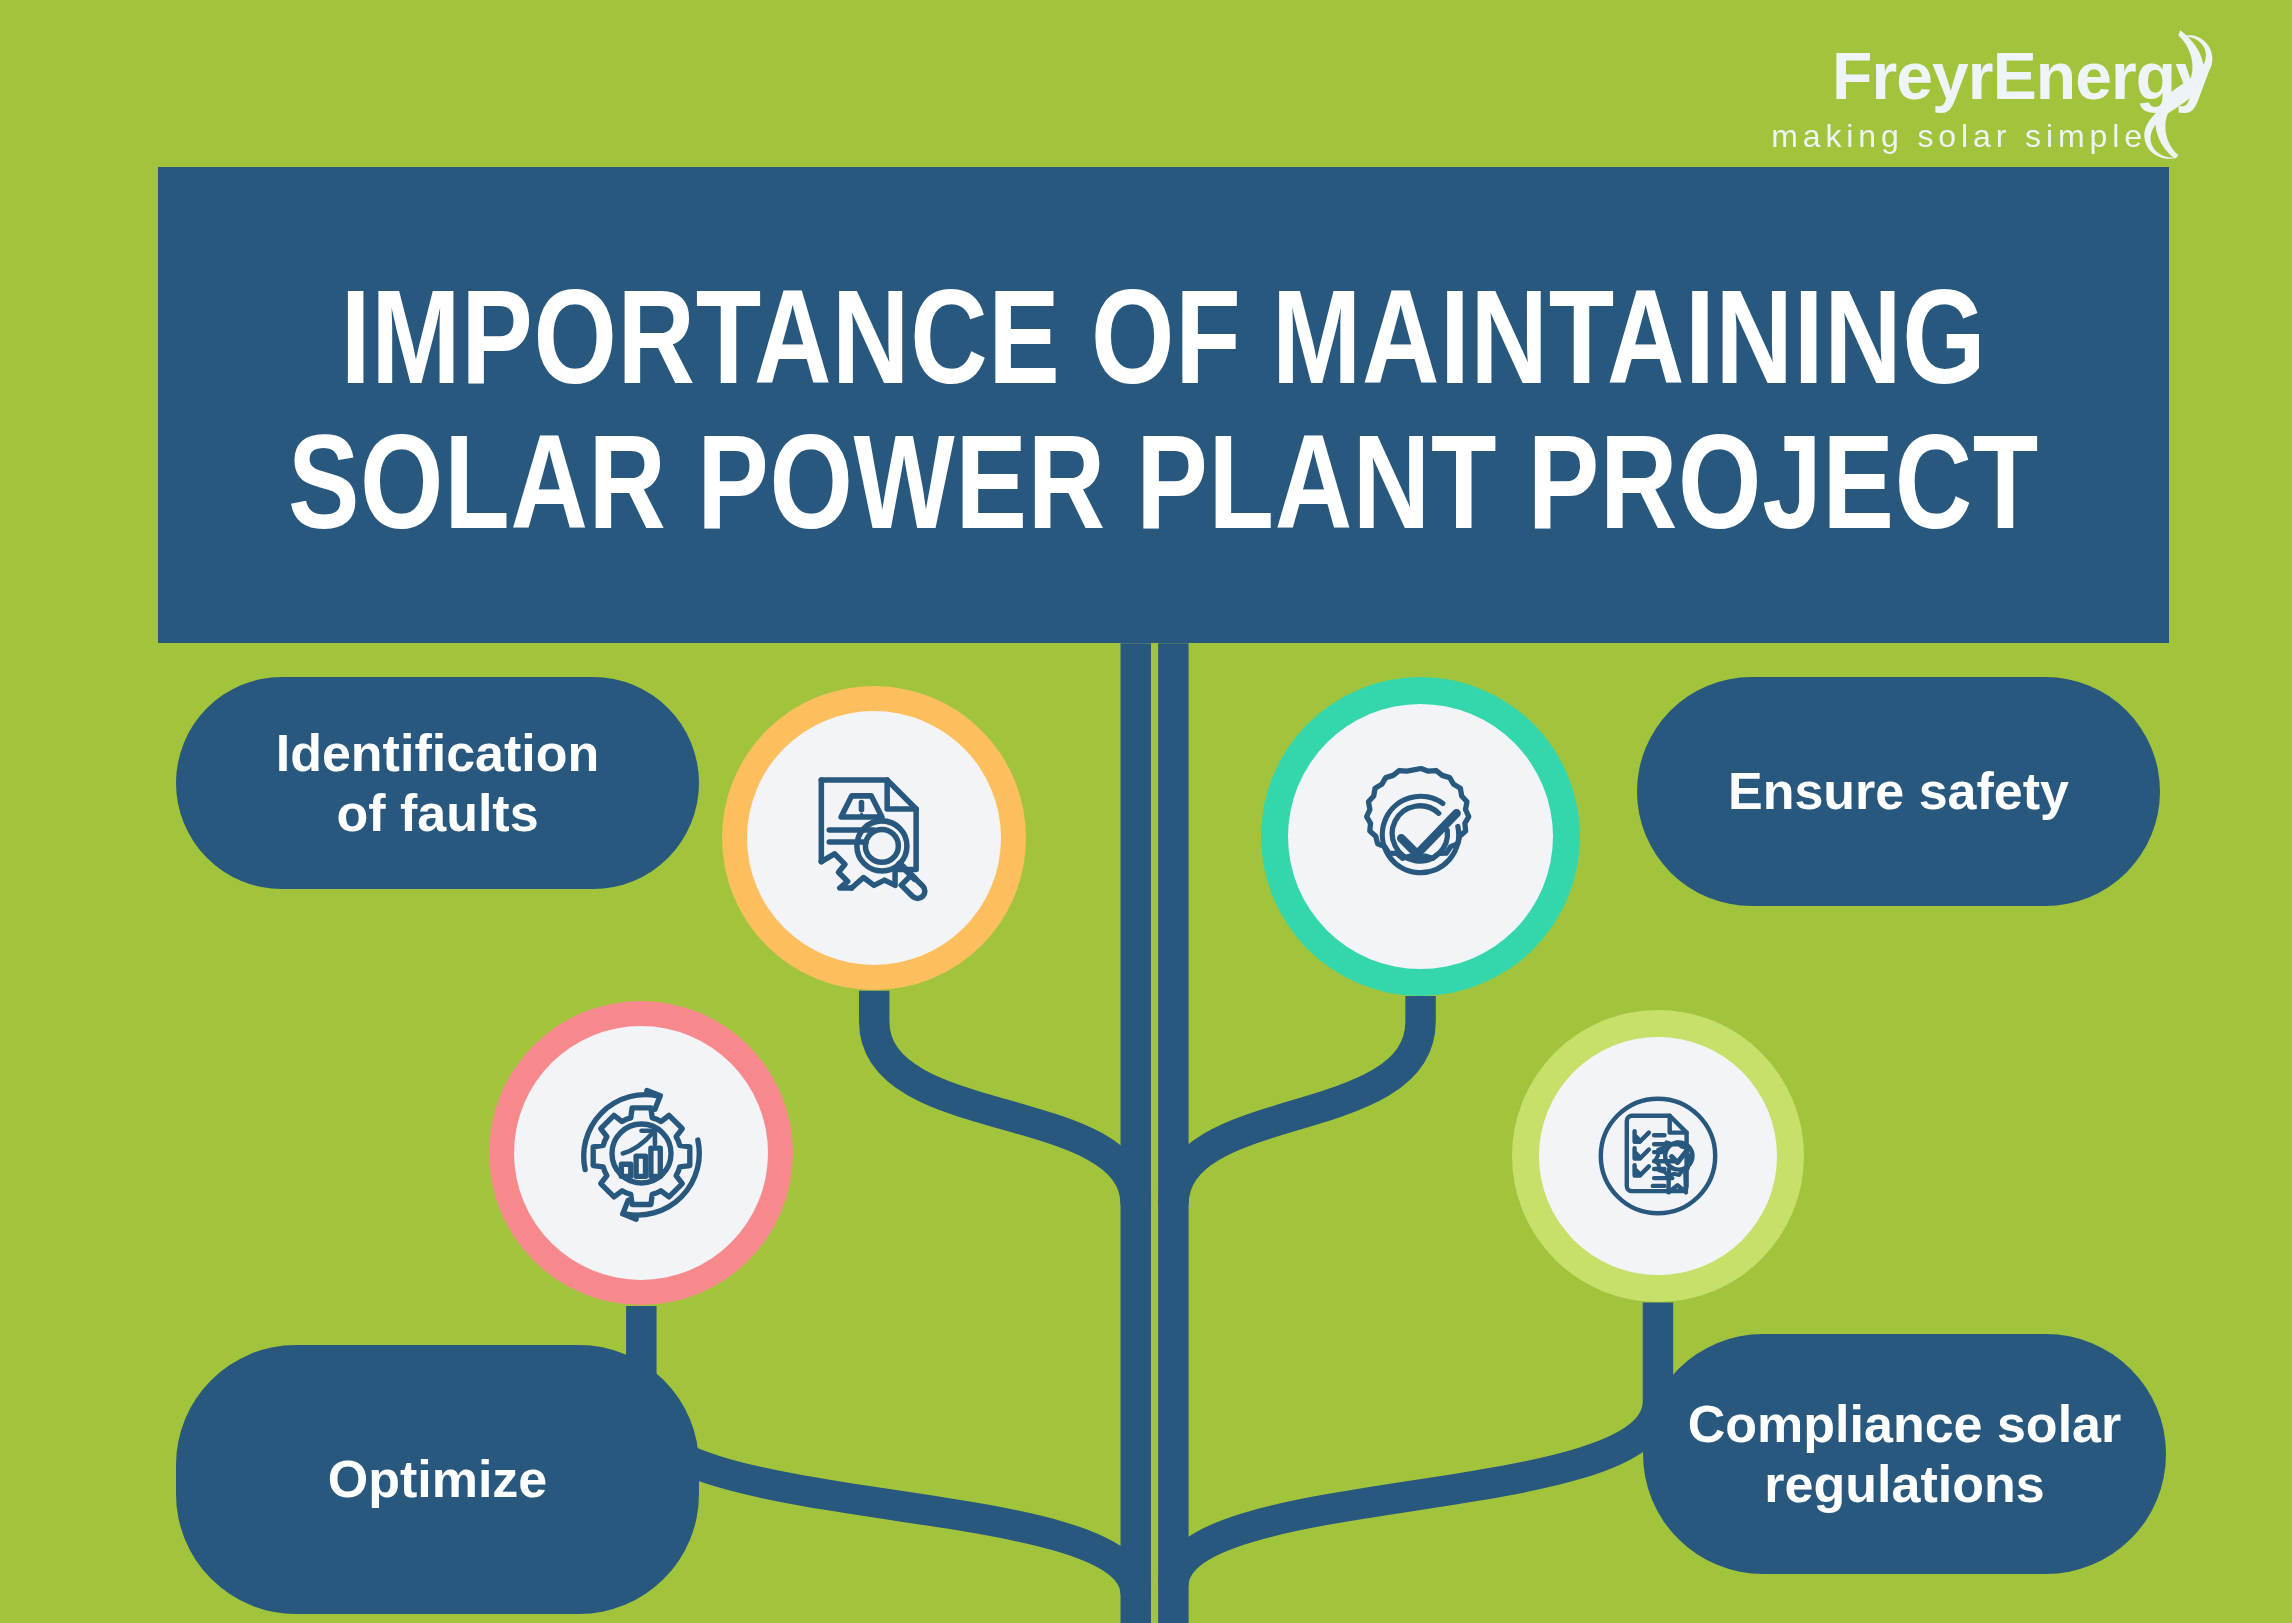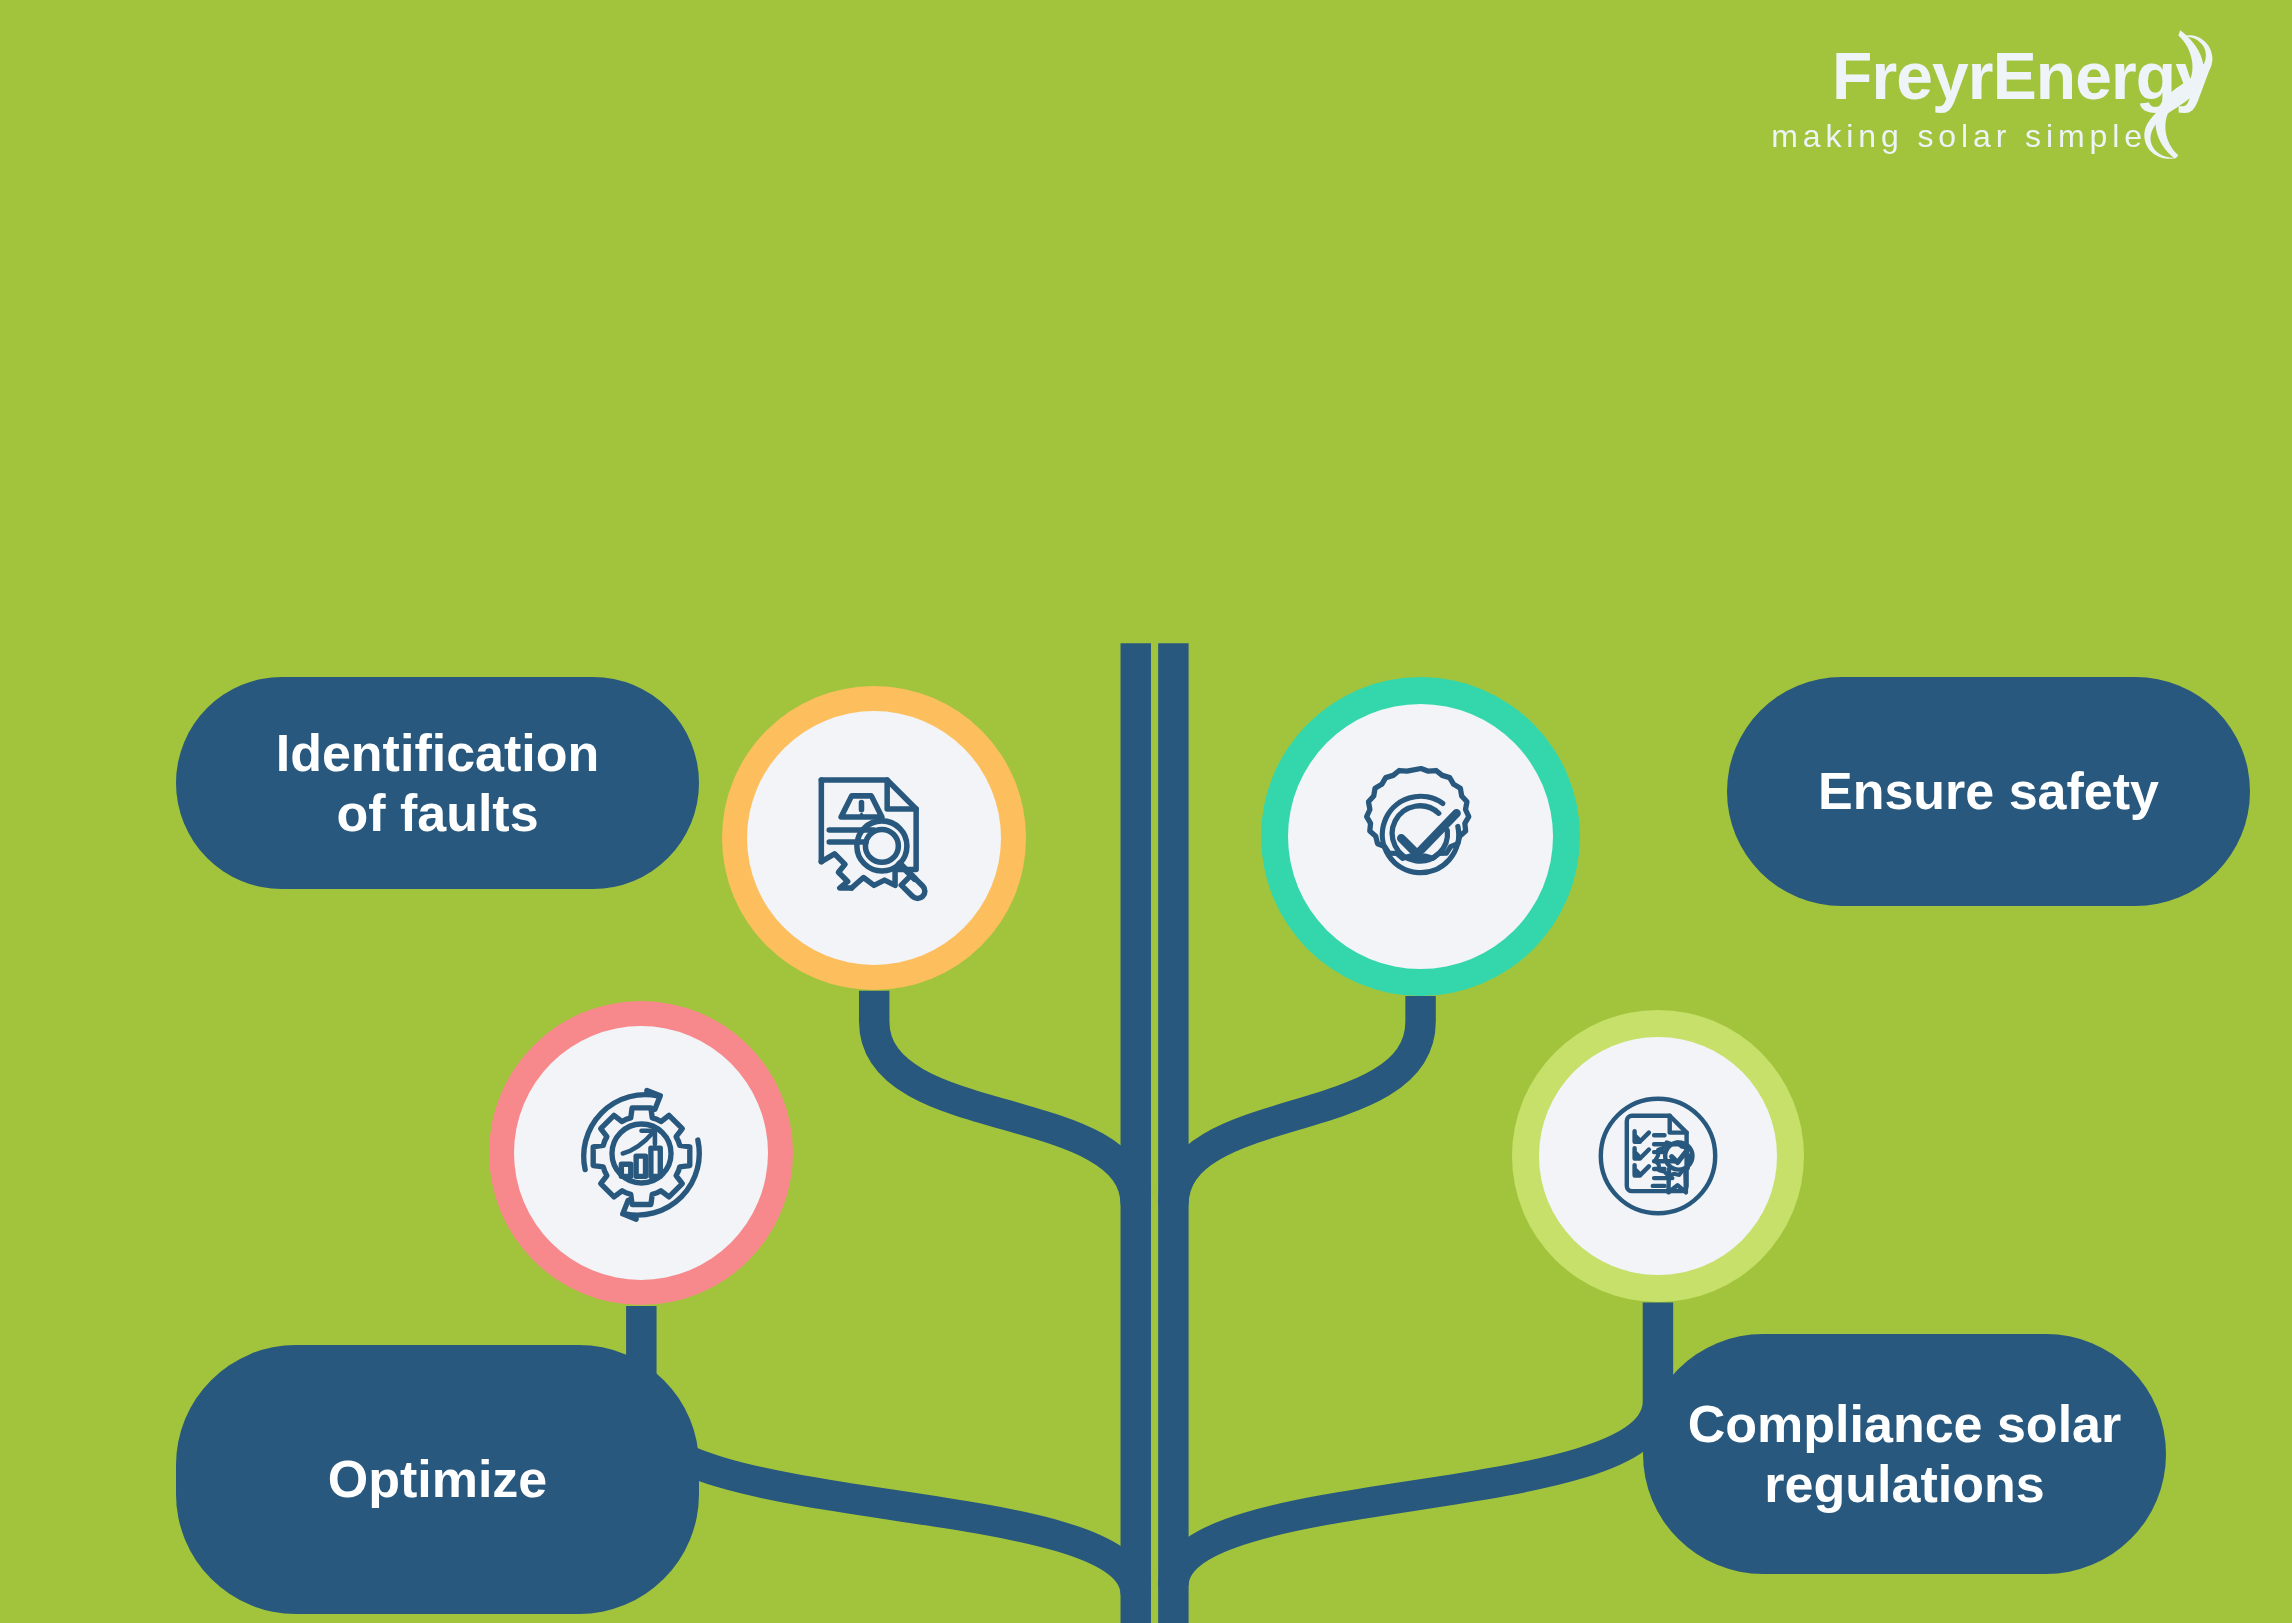--- a/index.html
+++ b/index.html
@@ -92,21 +92,21 @@
     display:flex;
     align-items:center;
     justify-content:center;
     text-align:center;
     line-height:1.16;
     font-size:52px;
     letter-spacing:0px;
     padding:0 30px;
   }
   #pill-faults      { left:176px;  top:677px;  width:523px; height:212px; border-radius:115px; }
-  #pill-safety      { left:1727px; top:677px;  width:523px; height:229px; border-radius:115px; }
+  #pill-safety      { left:1637px; top:677px;  width:523px; height:229px; border-radius:115px; }
   #pill-optimize    { left:176px;  top:1345px; width:523px; height:269px; border-radius:120px; }
   #pill-compliance  { left:1643px; top:1334px; width:523px; height:240px; border-radius:120px; }
 
   
   .icon-node {
     position:absolute;
     border-radius:50%;
     display:flex;
     align-items:center;
     justify-content:center;
@@ -135,20 +135,24 @@
     <span class="wordmark">FreyrEnergy</span>
     <svg class="infinity-mark" viewBox="0 0 86 160" aria-hidden="true">
       <path d="M46 8 C 70 26, 80 52, 66 74 C 54 93, 22 100, 14 122 C 8 140, 26 154, 44 150
                C 30 156, 8 148, 6 128 C 4 104, 36 90, 52 72 C 66 56, 60 28, 44 14 Z" fill="#EDF3F7"></path>
       <path d="M40 152 C 18 134, 12 108, 26 88 C 38 70, 68 62, 74 42 C 79 25, 62 12, 46 16
                C 60 9, 80 18, 82 38 C 84 60, 54 74, 38 92 C 24 108, 28 134, 44 148 Z" fill="#EDF3F7"></path>
     </svg>
     <span class="tagline">making solar simple</span>
   </div>
 
+  <div id="title-banner">
+    <div class="t-line">IMPORTANCE OF MAINTAINING</div>
+    <div class="t-line">SOLAR POWER PLANT PROJECT</div>
+  </div>
 
   <svg id="branches" viewBox="0 0 2560 1813" aria-hidden="true">
     <g fill="none" stroke="#28587E" stroke-width="34" stroke-linecap="butt">
 
       <line x1="1268" y1="718" x2="1268" y2="1813"></line>
       <line x1="1310" y1="718" x2="1310" y2="1813"></line>
 
       <path d="M1268 1345 C 1268 1225, 976 1265, 976 1140 L 976 1106"></path>
 
       <path d="M1268 1780 C 1268 1660, 716 1700, 716 1575 L 716 1458"></path>

